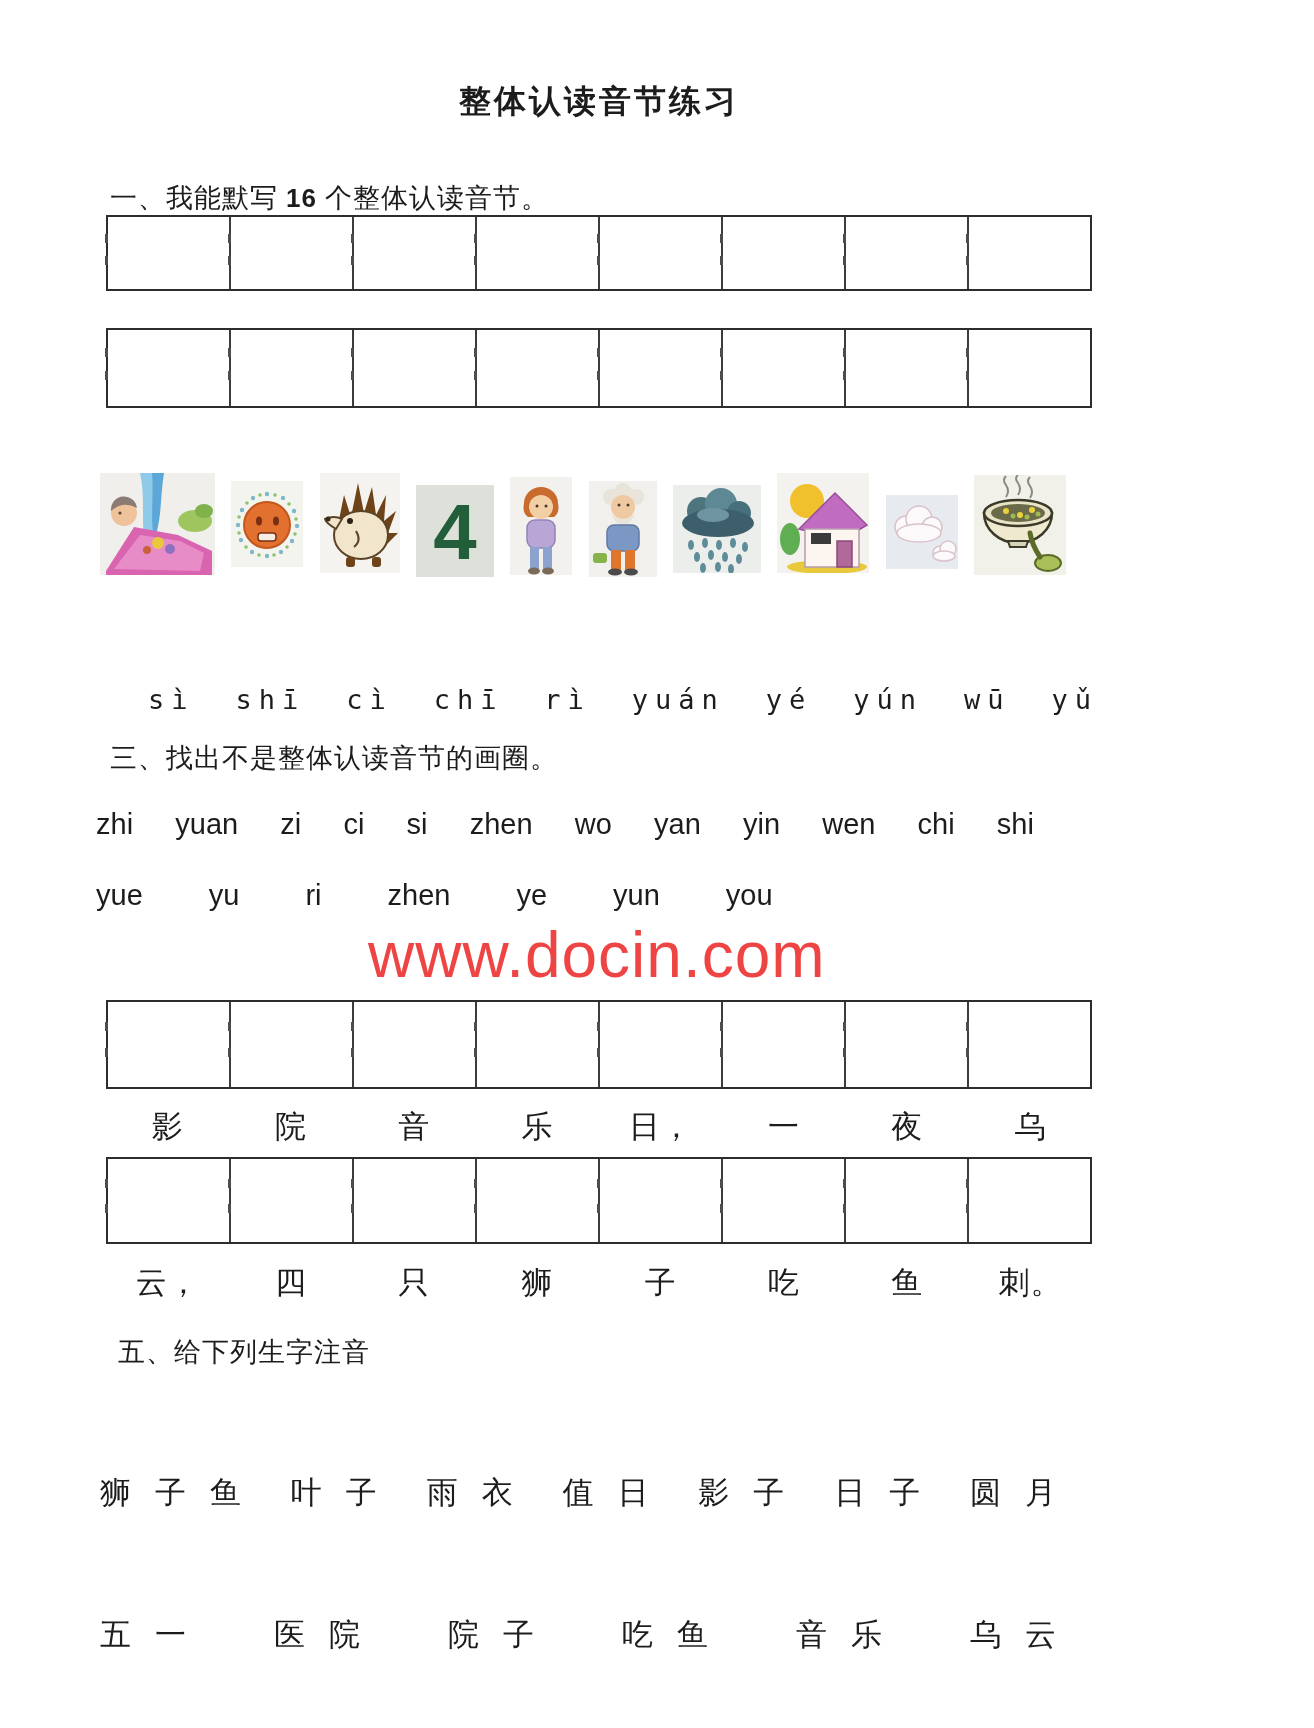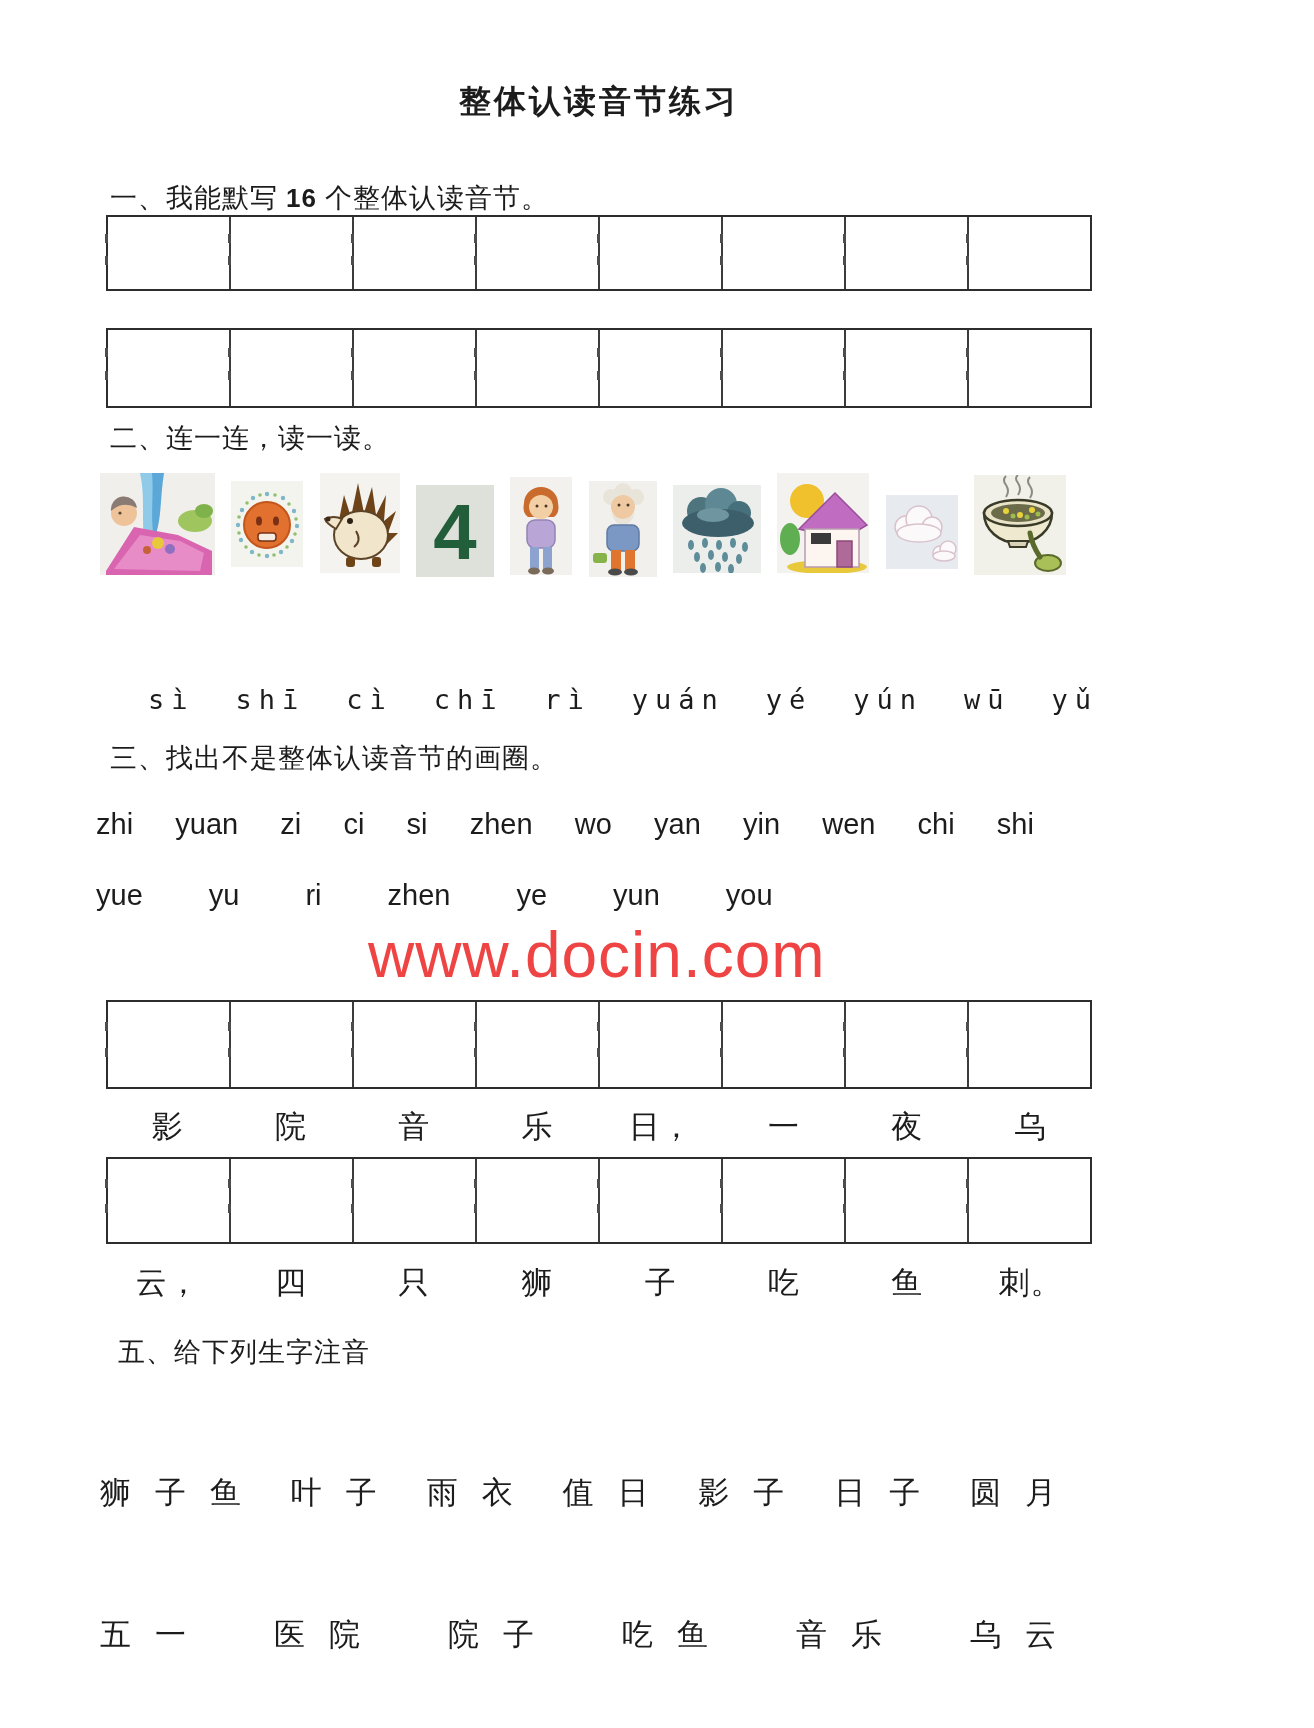--- a/index.html
+++ b/index.html
@@ -80,21 +80,20 @@
     <div class="pcell"></div>
       <div class="pcell"></div>
       <div class="pcell"></div>
       <div class="pcell"></div>
       <div class="pcell"></div>
       <div class="pcell"></div>
       <div class="pcell"></div>
       <div class="pcell"></div>
   </div>
 
-  <div class="abs h" id="h2">二、连一连，读一读。</div>
 
   <div class="abs imgs">
     <div class="tile t1">
       <svg width="115" height="102" viewBox="0 0 115 102">
         <rect width="115" height="102" fill="#f1efec"></rect>
         <path d="M40,0 L62,0 C54,30 58,58 46,80 C40,52 46,26 40,0Z" fill="#8fcbe9"></path>
         <path d="M52,0 L64,0 C60,24 62,48 54,66 C50,44 54,20 52,0Z" fill="#5aa7d8"></path>
         <ellipse cx="95" cy="48" rx="17" ry="11" fill="#9ec55e"></ellipse>
         <ellipse cx="104" cy="38" rx="9" ry="7" fill="#7fb24a"></ellipse>
         <circle cx="24" cy="40" r="13" fill="#eec39a"></circle>

